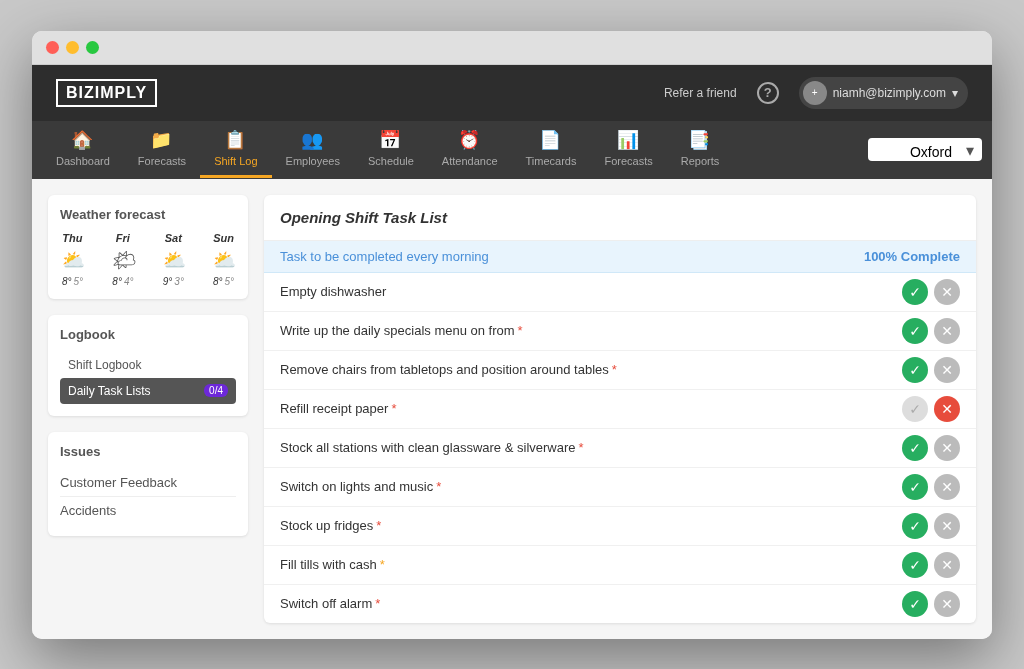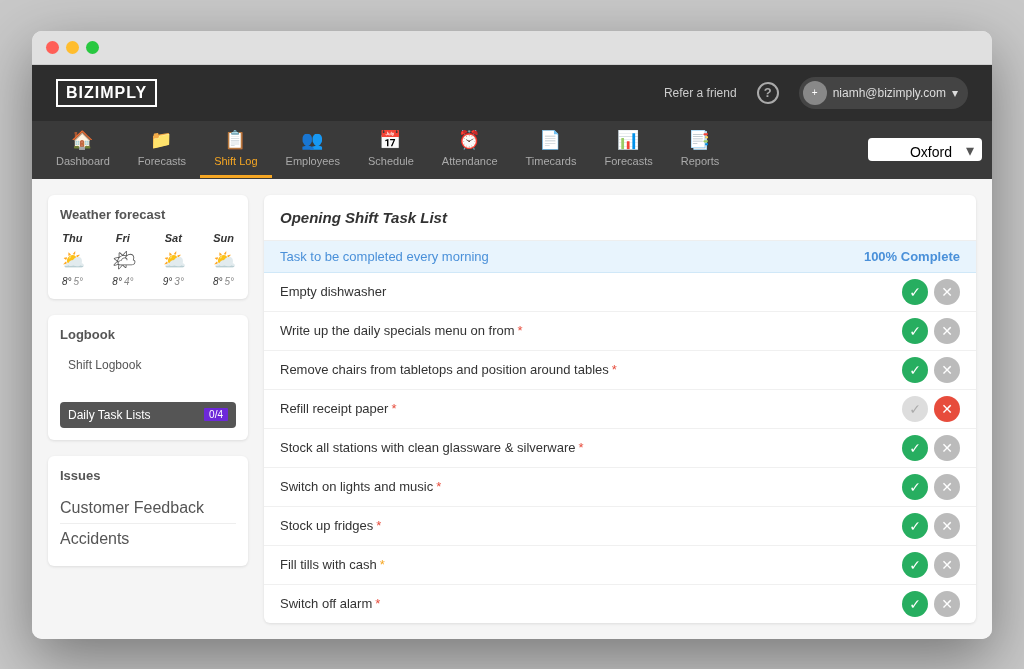--- a/index.html
+++ b/index.html
@@ -214,34 +214,33 @@
       color: #555;
       cursor: pointer;
       border-radius: 4px;
     }
     .logbook-item.active {
       background: #555;
       color: white;
       display: flex;
       justify-content: space-between;
       align-items: center;
-      margin-top: 24px;
     }
     .logbook-badge {
       background: #6d28d9;
       color: white;
-      border-radius: 1px;
+      border-radius: 6px;
       padding: 1px 5px;
       font-size: 10px;
     }
 
     
     .issue-item {
       padding: 6px 0;
-      font-size: 16px;
+      font-size: 13px;
       color: #555;
       cursor: pointer;
       border-bottom: 1px solid #eee;
     }
     .issue-item:last-child {
       border-bottom: none;
     }
 
     
     .task-panel {

